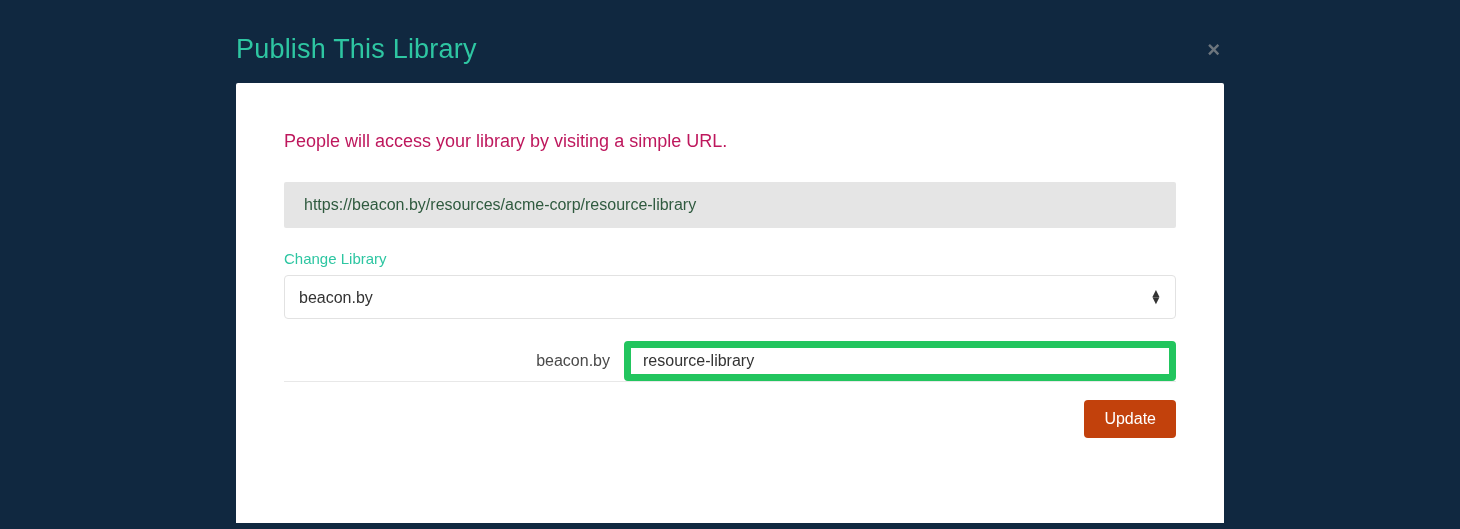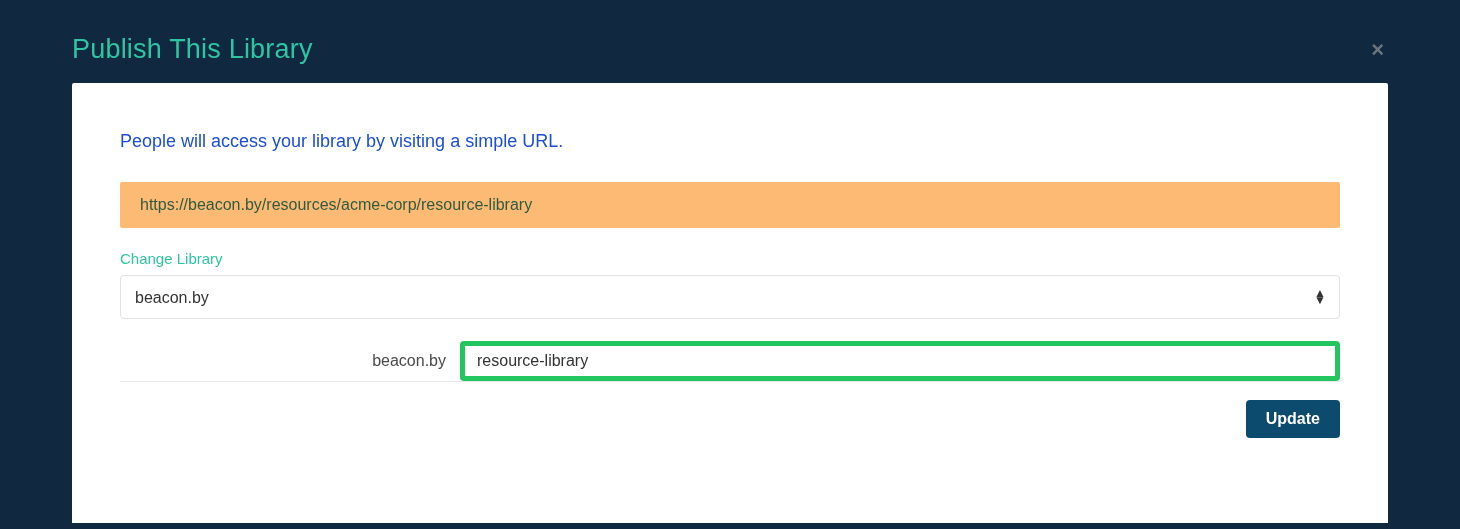--- a/index.html
+++ b/index.html
@@ -3,21 +3,21 @@
 <meta charset="utf-8">
 <style>
   * { box-sizing: border-box; margin: 0; padding: 0; }
   html, body { width: 100%; height: 100%; }
   body {
     background: #102840;
     font-family: -apple-system, BlinkMacSystemFont, "Segoe UI", Helvetica, Arial, sans-serif;
     -webkit-font-smoothing: antialiased;
   }
   .modal-wrap {
-    width: 1316px;
+    width: 988px;
     margin: 0 auto;
     padding-top: 34px;
   }
   .modal-header {
     display: flex;
     align-items: center;
     justify-content: space-between;
     padding: 0 0 18px 0;
   }
   .modal-title {
@@ -67,26 +67,26 @@
     width: 8px;
     height: 8px;
     border-left: 2px solid #2ec6a2;
     border-top: 2px solid #2ec6a2;
     transform: rotate(45deg);
     position: absolute;
     top: 3px;
     left: 1px;
   }
   .section-desc {
-    color: #1d4ed8;
+    color: #be185d;
     font-size: 18px;
     margin-bottom: 30px;
   }
   .url-box {
-    background: #fdba74;
+    background: #e5e5e5;
     color: #2f5a3f;
     font-size: 16px;
     padding: 14px 20px;
     border-radius: 2px;
     margin-bottom: 22px;
   }
   .field-label {
     color: #2ec6a2;
     font-size: 15px;
     font-weight: 400;
@@ -132,38 +132,38 @@
     align-items: center;
     justify-content: flex-end;
     padding: 0 14px;
     color: #4a4a4a;
     font-size: 16px;
     height: 40px;
   }
   .link-input {
     flex: 1;
     height: 40px;
-    border: 5px solid #22c55e;
+    border: 7px solid #22c55e;
     border-radius: 4px;
     padding: 0 12px;
     font-size: 16px;
     color: #333;
     outline: none;
   }
   .actions {
     display: flex;
     justify-content: flex-end;
   }
   .btn-update {
-    background: #0c4a6e;
+    background: #c2410c;
     color: #ffffff;
     border: none;
     border-radius: 4px;
     font-size: 16px;
-    font-weight: 700;
+    font-weight: 400;
     padding: 10px 20px;
     cursor: pointer;
   }
 </style>
 </head>
 <body>
 
 <div class="modal-wrap">
 
   <div class="modal-header">

